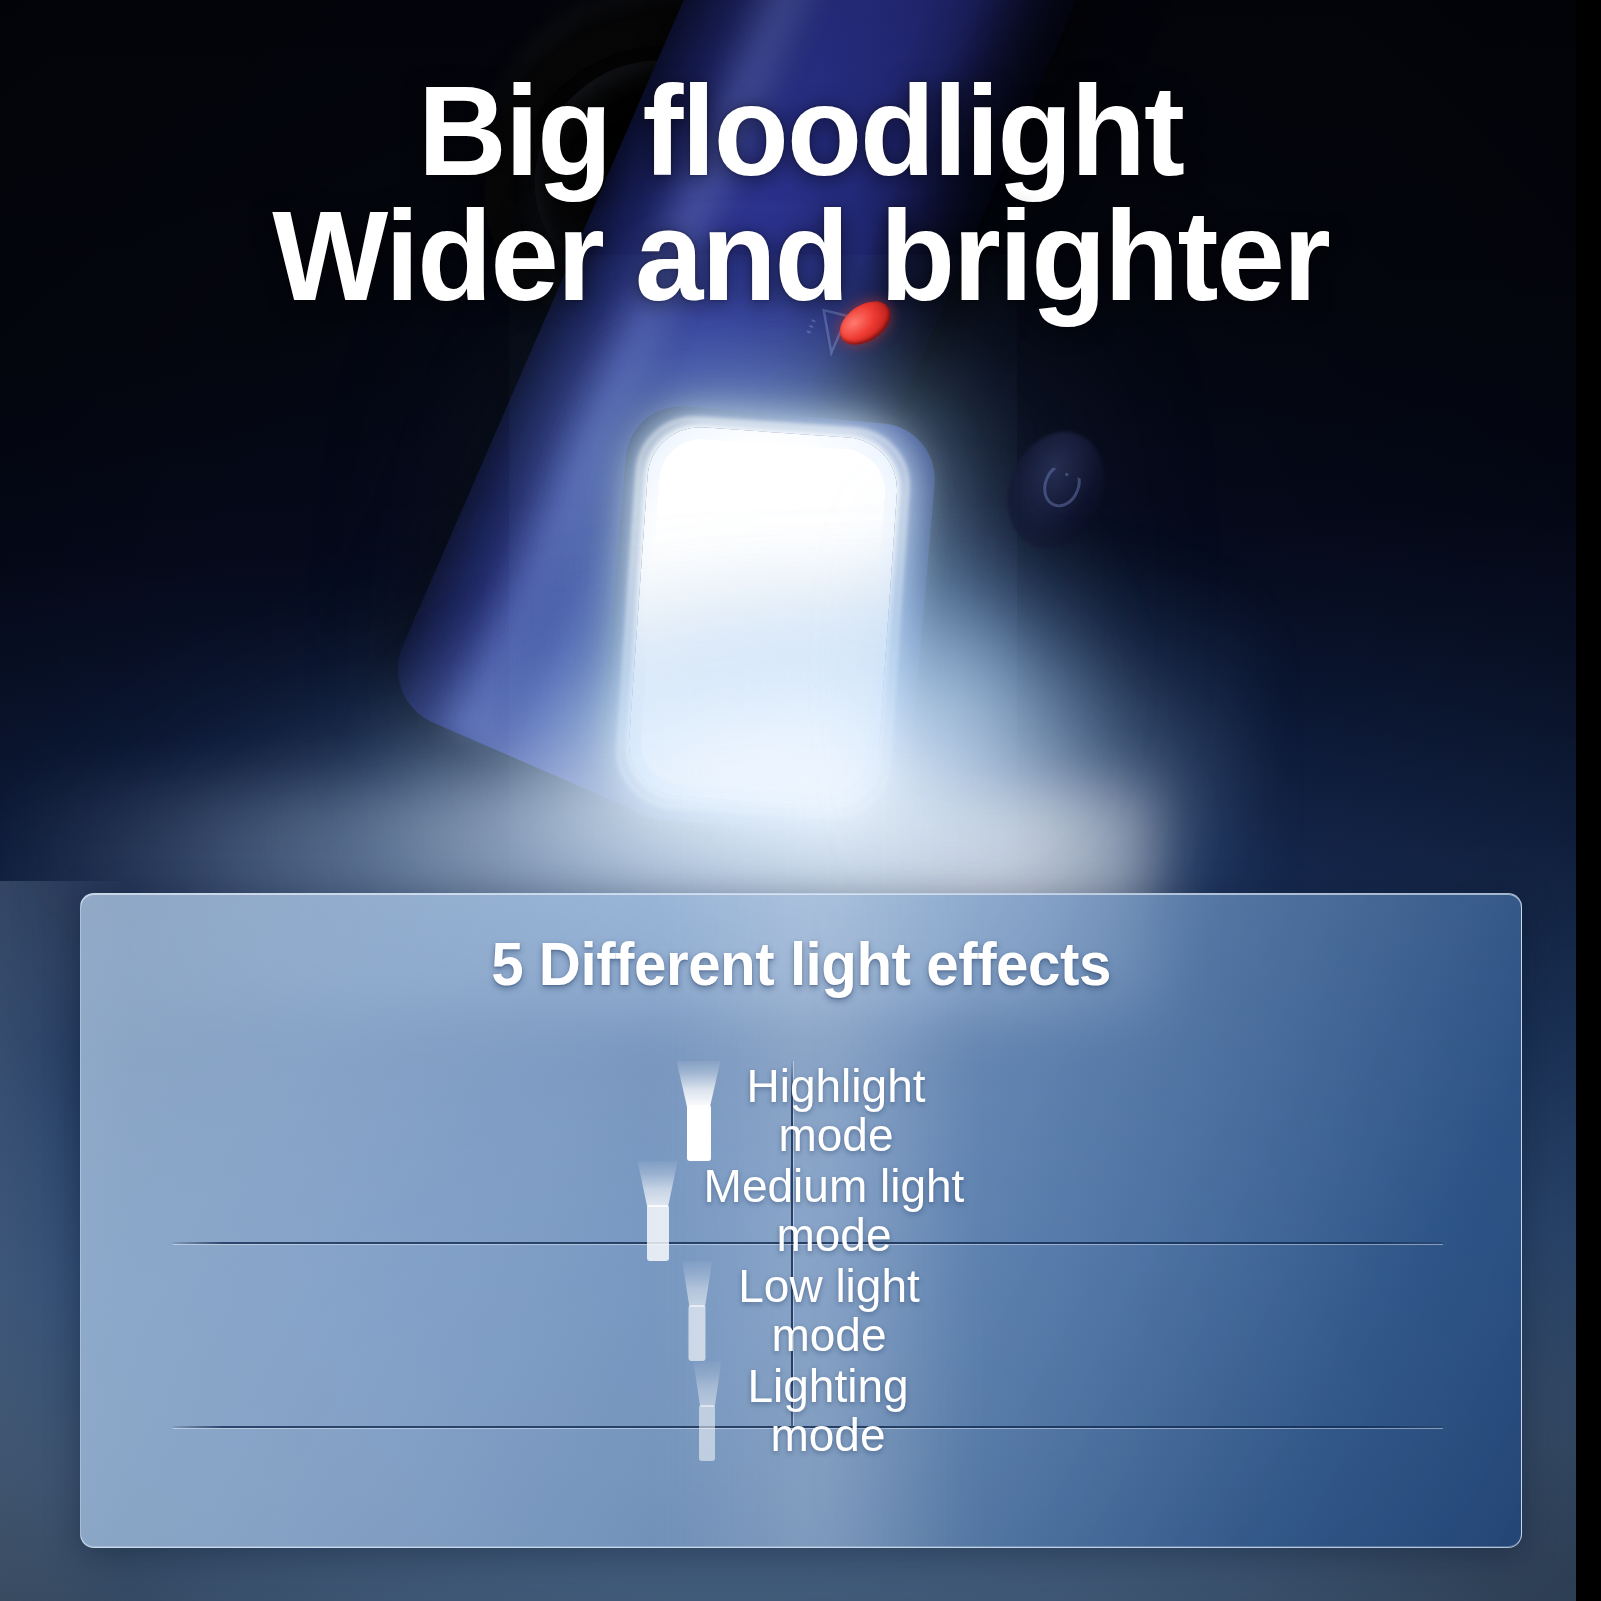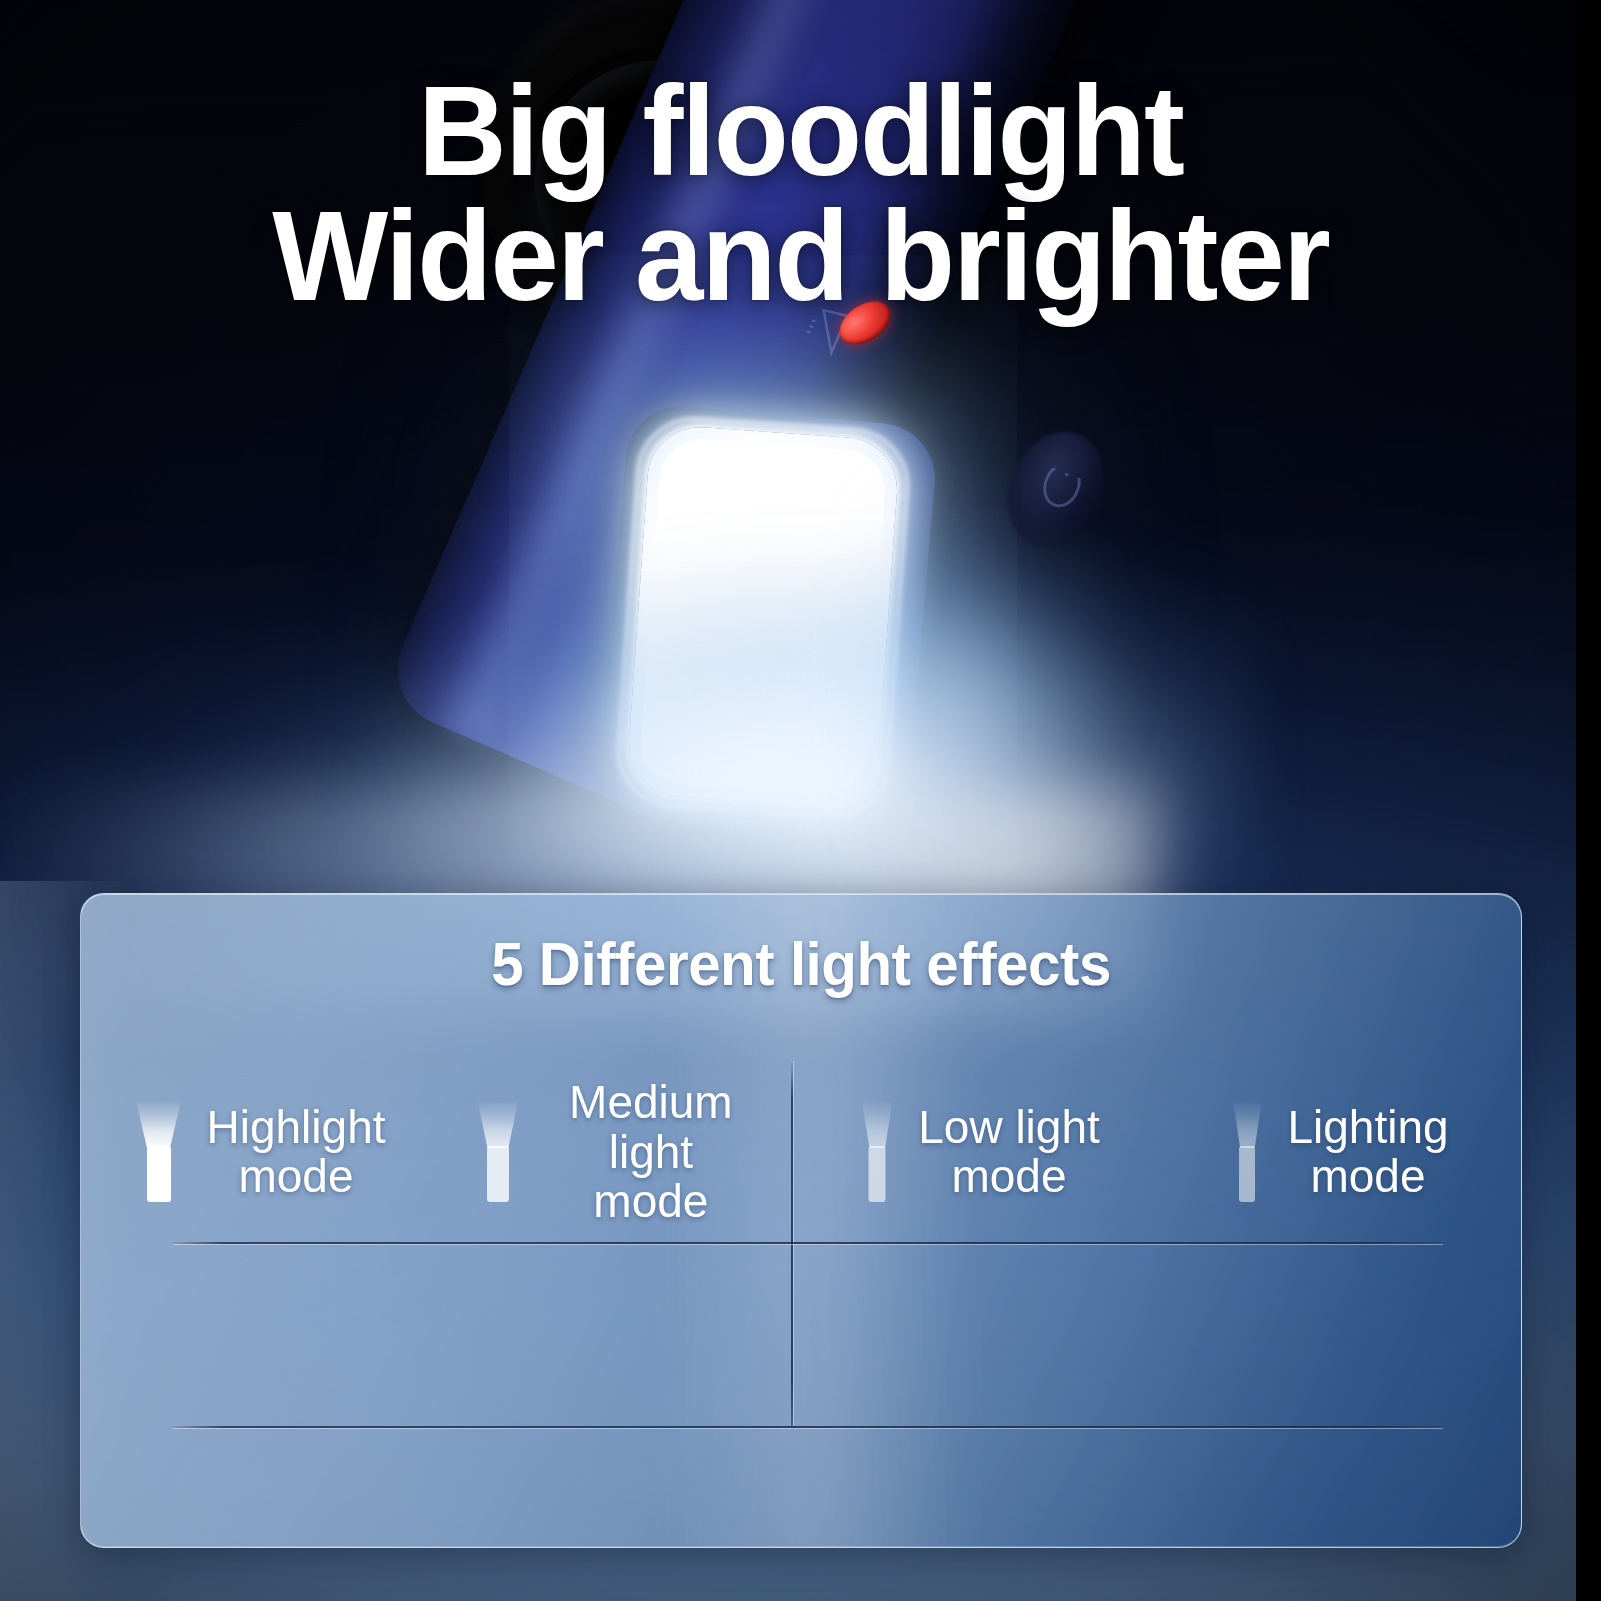--- a/index.html
+++ b/index.html
@@ -219,21 +219,21 @@
     text-shadow:0 3px 22px rgba(0,0,0,.55), 0 0 4px rgba(0,0,0,.35);
     white-space:nowrap;
   }
   .headline .l2 { display:block; }
 
   
   .card {
     position:absolute;
     left:80px; top:893px;
     width:1442px; height:655px;
-    border-radius:24px;
+    border-radius:14px;
     border:1.5px solid rgba(226,238,252,.70);
     background:
       linear-gradient(118deg,
         rgba(172,197,226,.80) 0%,
         rgba(161,189,222,.80) 18%,
         rgba(150,180,217,.78) 34%,
         rgba(130,163,204,.78) 50%,
         rgba(86,124,172,.80) 70%,
         rgba(48,88,140,.84) 86%,
         rgba(33,70,122,.86) 100%);
@@ -279,21 +279,21 @@
     width:1270px; height:2px;
     background:linear-gradient(90deg, rgba(20,45,85,.10) 0%, rgba(20,45,85,.80) 4%, rgba(20,45,85,.85) 94%, rgba(20,45,85,.25) 100%);
     box-shadow:0 1px 0 rgba(255,255,255,.42);
   }
 
   
   .grid {
     position:absolute; left:0; top:167px;
     width:100%; height:365px;
     display:grid;
-    grid-template-columns:1fr 1fr 1fr 1fr;
+    grid-template-columns:1fr;
     grid-template-rows:1fr 1fr;
   }
   .cell {
     display:flex; align-items:center; justify-content:center;
     gap:26px;
     padding:0 40px;
   }
   .cell-label {
     color:#fff;
     font-size:46px;

